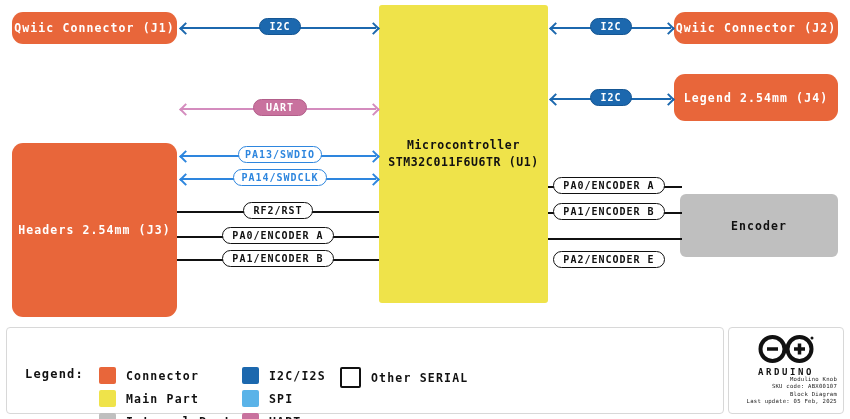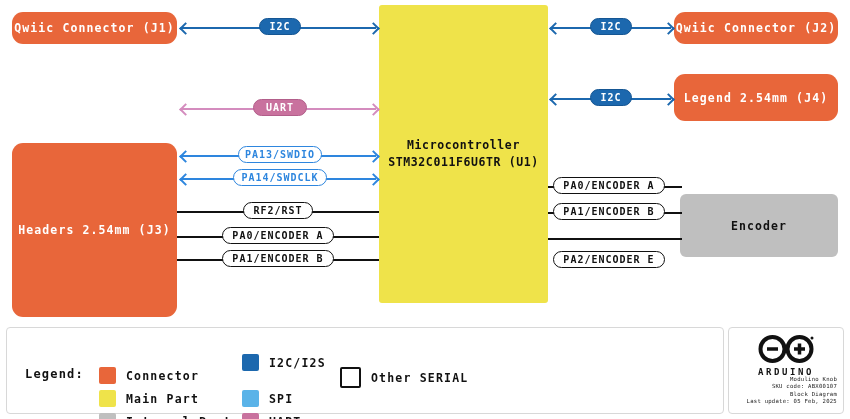--- a/index.html
+++ b/index.html
@@ -167,21 +167,21 @@
     </div>
     <div class="lg-item" style="left:92px;top:62px;">
       <span class="lg-sw" style="background:#EFE34A;"></span>
       <span class="lg-tx">Main Part</span>
     </div>
     <div class="lg-item" style="left:92px;top:85px;">
       <span class="lg-sw" style="background:#BFBFBF;"></span>
       <span class="lg-tx">Internal Part</span>
     </div>
 
-    <div class="lg-item" style="left:235px;top:26px;text-align:right;">
+    <div class="lg-item" style="left:235px;top:39px;text-align:right;">
       <span class="lg-sw" style="background:#1C68AE;"></span>
       <span class="lg-tx">I2C/I2S</span>
     </div>
     <div class="lg-item" style="left:235px;top:62px;">
       <span class="lg-sw" style="background:#5AB3E8;"></span>
       <span class="lg-tx">SPI</span>
     </div>
     <div class="lg-item" style="left:235px;top:85px;">
       <span class="lg-sw" style="background:#C9729E;"></span>
       <span class="lg-tx">UART</span>

